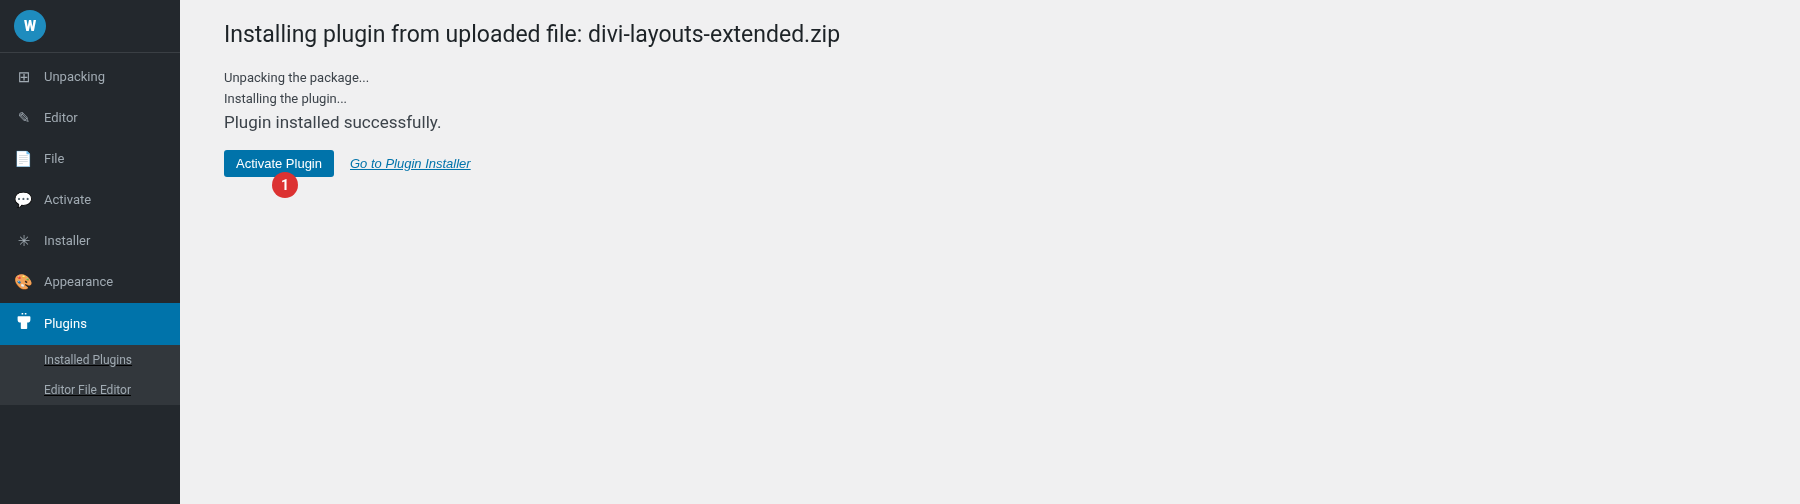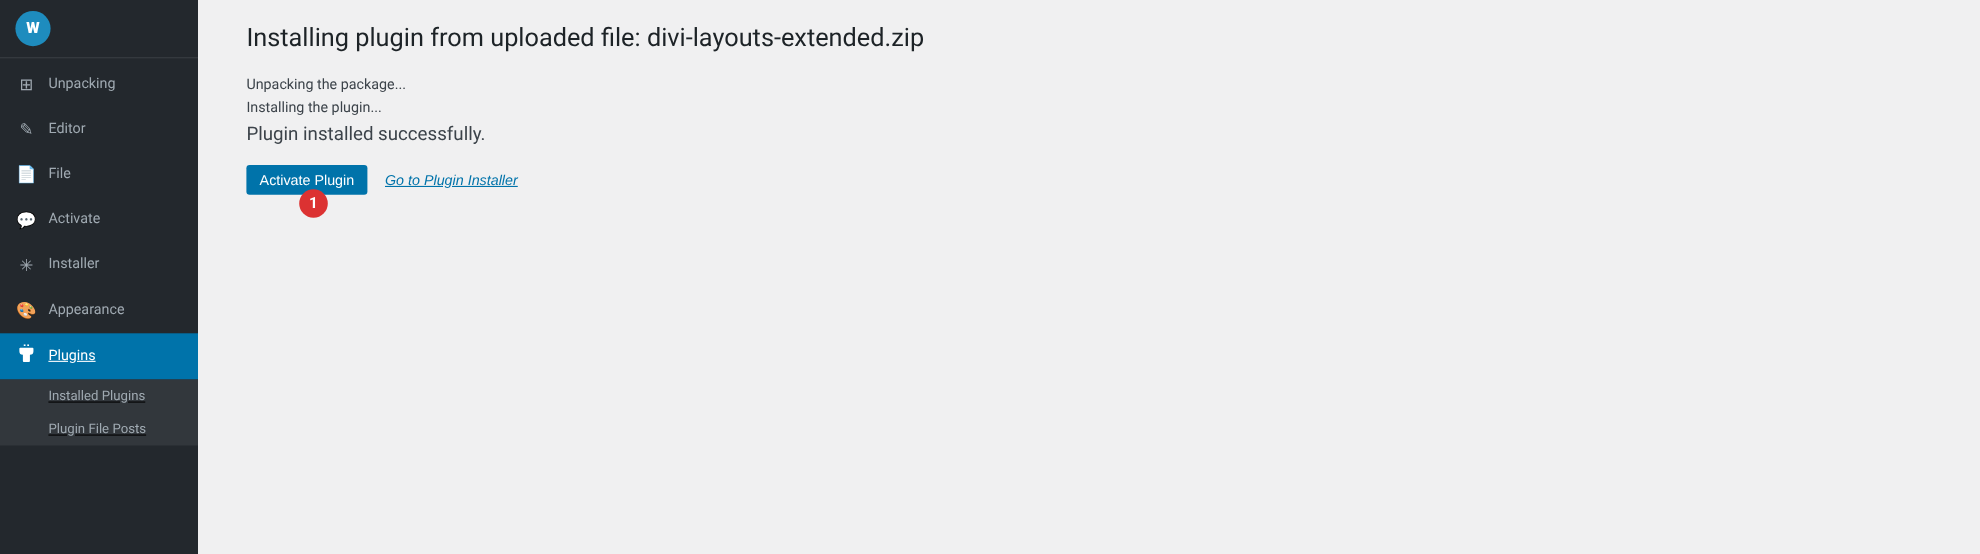--- a/index.html
+++ b/index.html
@@ -30,21 +30,20 @@
       color: #a0aab2;
       cursor: pointer;
       font-size: 13px;
       line-height: 1.4;
       text-decoration: none;
       white-space: nowrap;
     }
     .sidebar-item.active {
       background: #0073aa;
       color: #fff;
-      text-decoration: underline;
     }
     .sidebar-item .icon {
       font-size: 15px;
       width: 20px;
       text-align: center;
       flex-shrink: 0;
     }
 
     .sidebar-submenu {
       background: #32373c;
@@ -207,21 +206,21 @@
     <span class="icon">
       <svg width="16" height="16" viewBox="0 0 20 20" fill="#fff">
           <path d="M7 2h2V0H7v2zm4 0h2V0h-2v2zM3 4h14a1 1 0 011 1v3a4 4 0 01-4 4v7a1 1 0 01-1 1H7a1 1 0 01-1-1v-7a4 4 0 01-4-4V5a1 1 0 011-1z"></path>
         </svg>
     </span>
     <span>Plugins</span>
   </div>
 
   <div class="sidebar-submenu">
     <div class="sidebar-submenu-item">Installed Plugins</div>
-    <div class="sidebar-submenu-item">Plugin File Posts</div>
+    <div class="sidebar-submenu-item">Editor File Editor</div>
   </div>
 </div>
 
 <div id="main">
   <h1 id="page-title">Installing plugin from uploaded file: divi-layouts-extended.zip</h1>
 
   <p class="install-log">Unpacking the package...</p>
   <p class="install-log">Installing the plugin...</p>
   <p class="install-success">Plugin installed successfully.</p>
 

